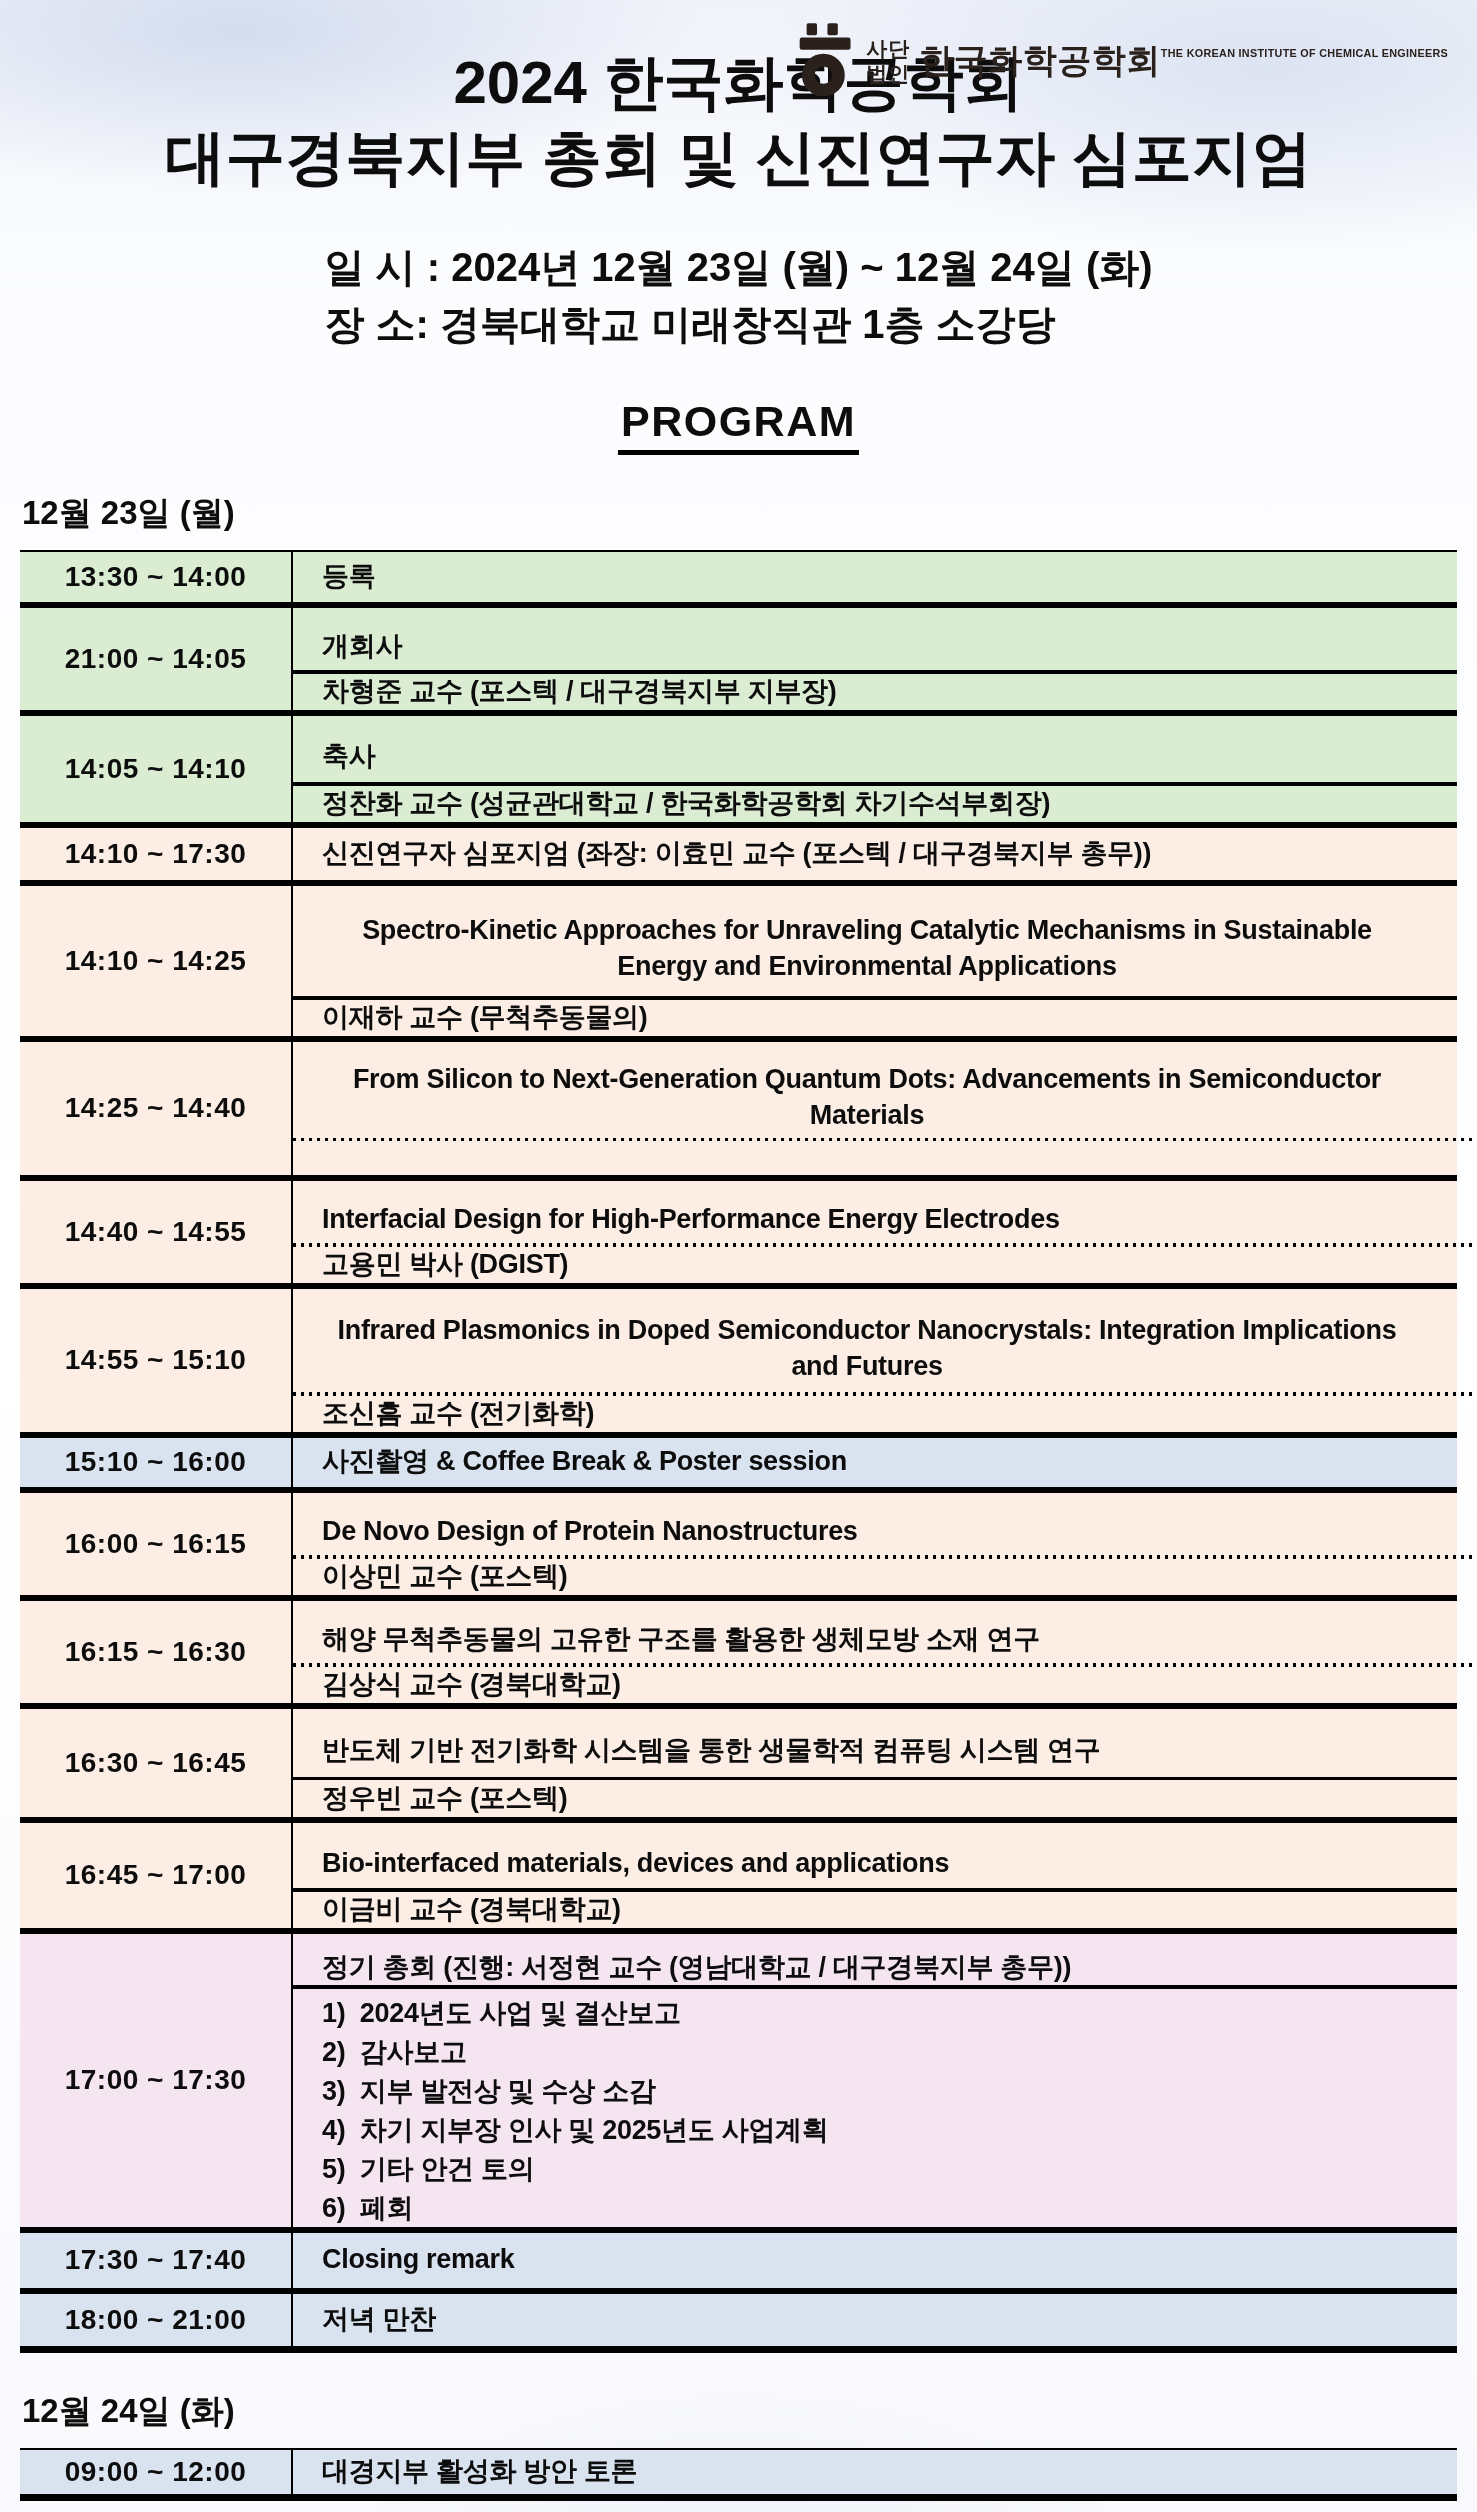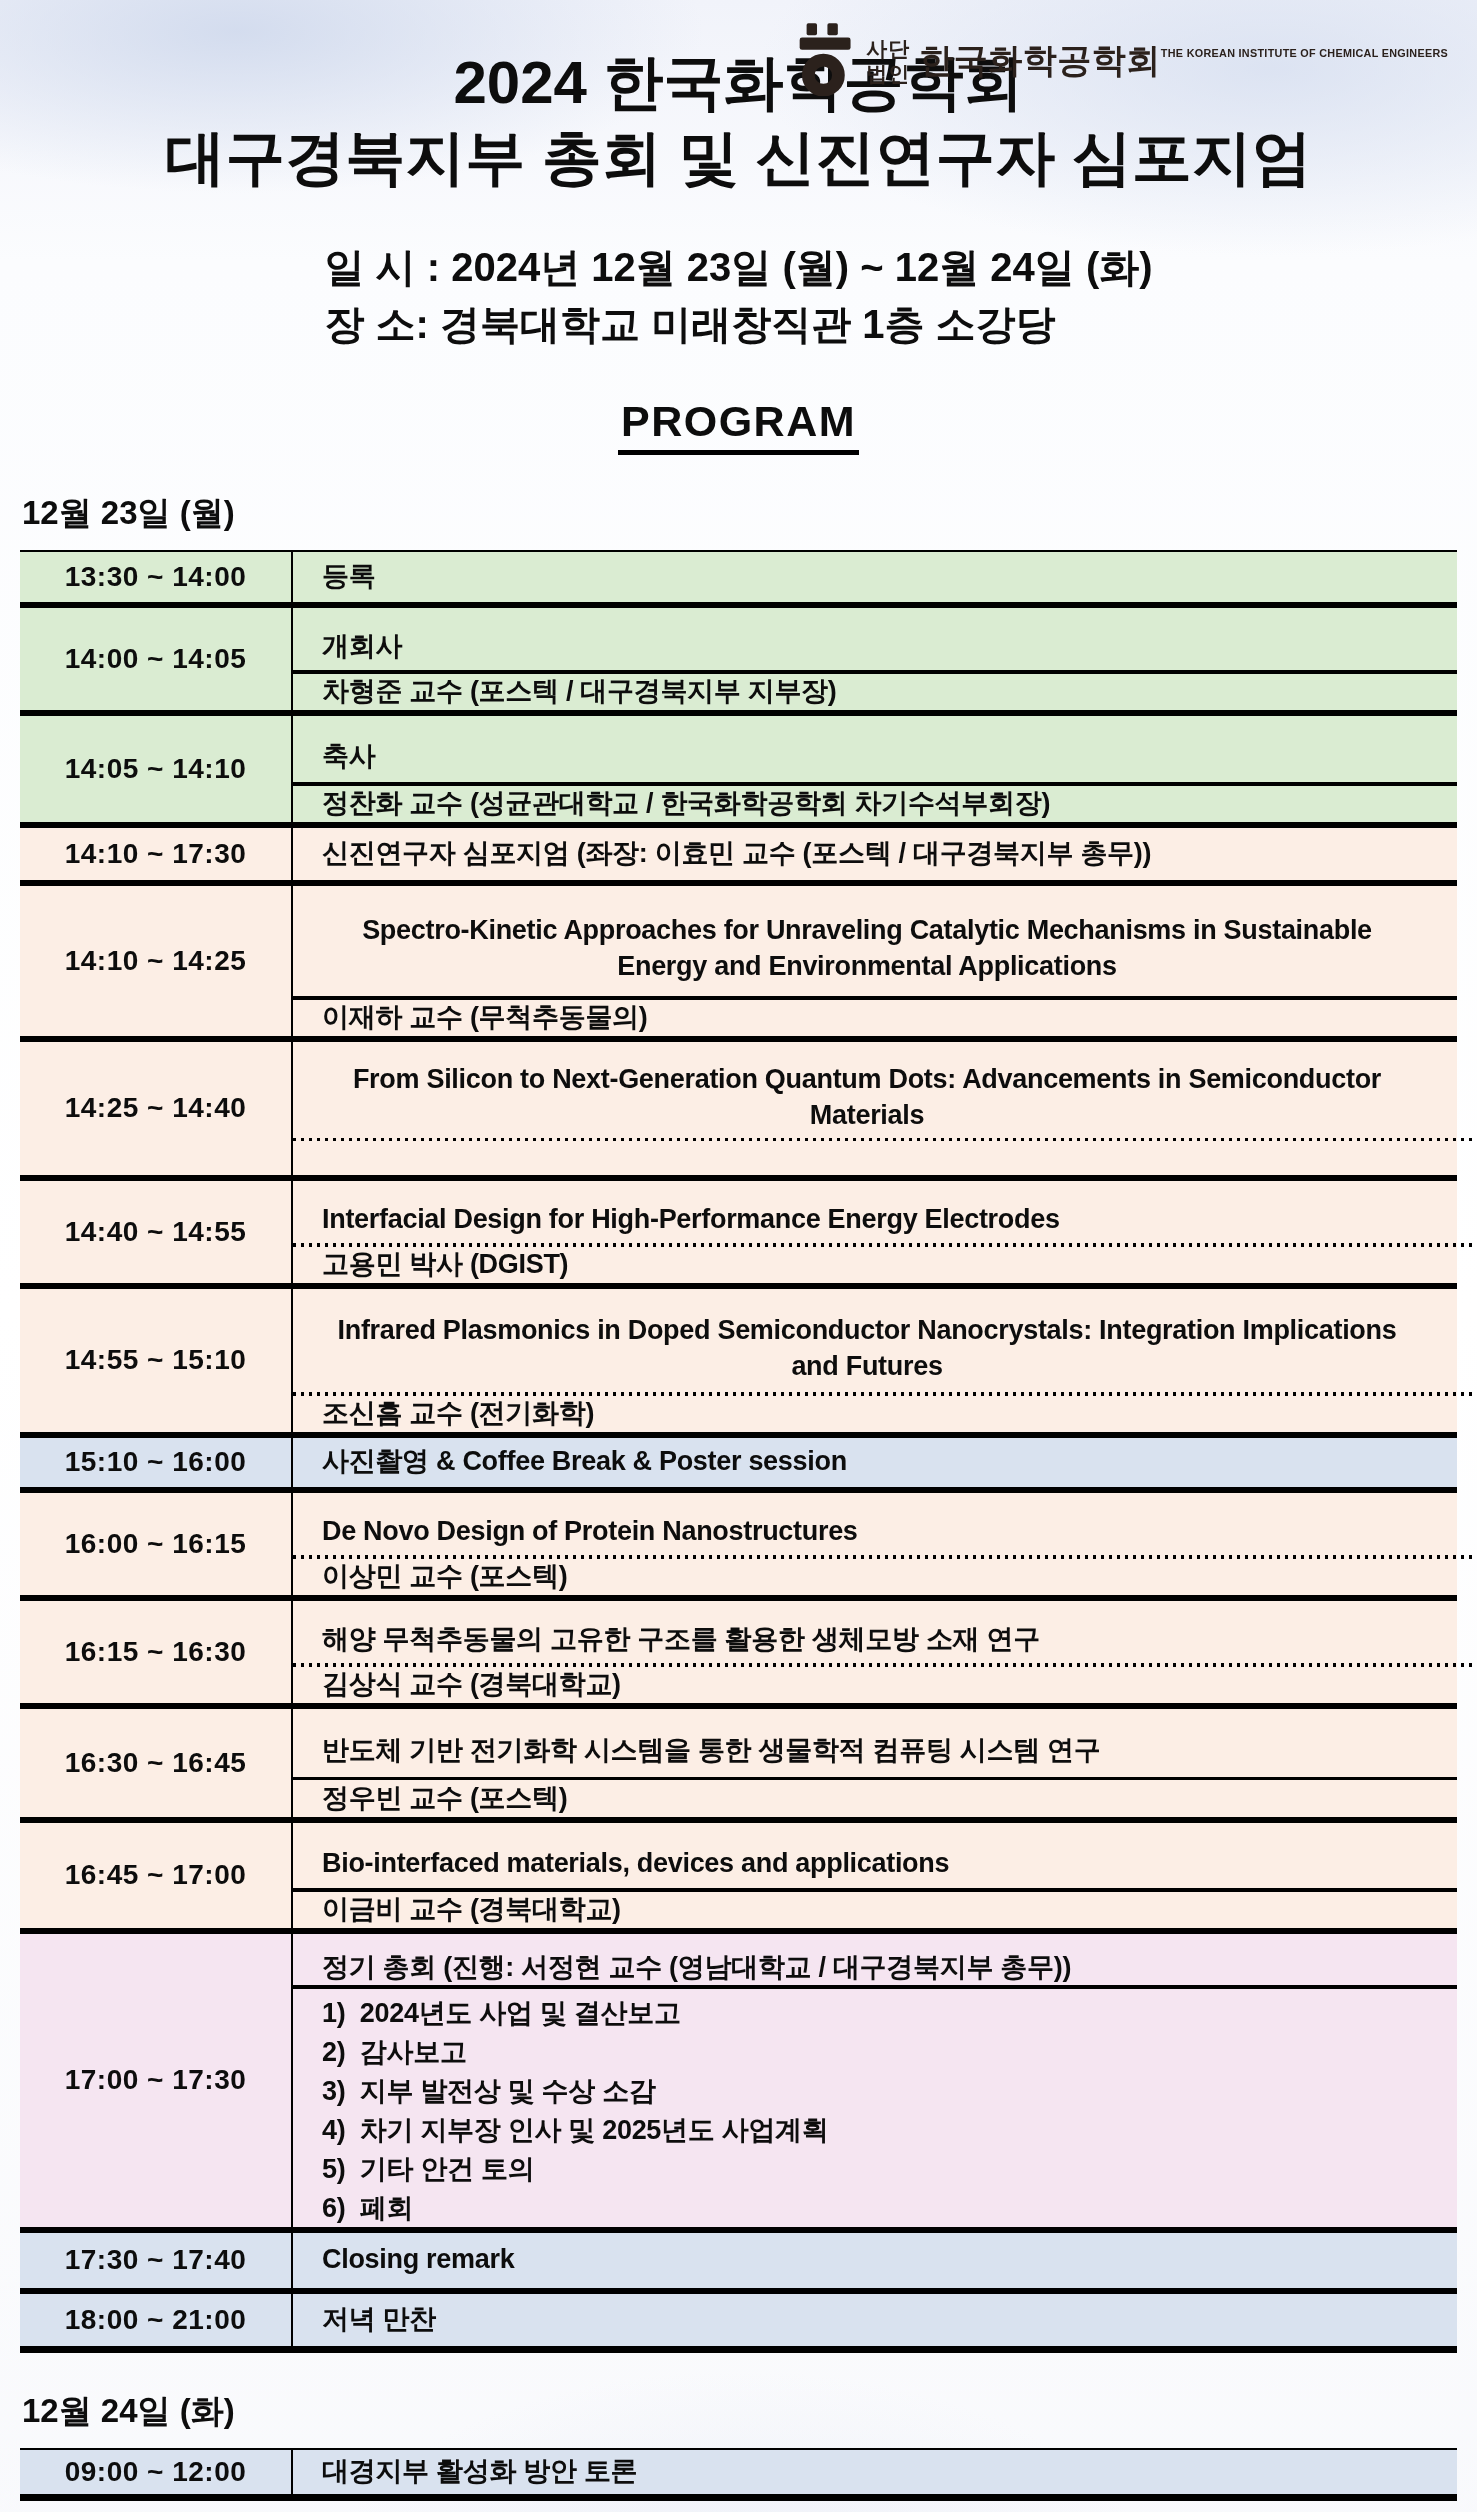--- a/index.html
+++ b/index.html
@@ -88,21 +88,21 @@
   <div class="t-table">
 
     <div class="row bg-green" style="height:50px">
       <div class="time">13:30 ~ 14:00</div>
       <div class="content">
           <div class="cell single">등록</div>
         </div>
     </div>
 
     <div class="row bg-green" style="height:102px">
-      <div class="time">14:00 ~ 14:05</div>
+      <div class="time">21:00 ~ 14:05</div>
       <div class="content">
         <div class="cell title" style="height:50px">개회사</div>
         <div class="sep"></div>
         <div class="cell speaker">차형준 교수 (포스텍 / 대구경북지부 지부장)</div>
       </div>
     </div>
 
     <div class="row bg-green" style="height:106px">
       <div class="time">14:05 ~ 14:10</div>
       <div class="content">

